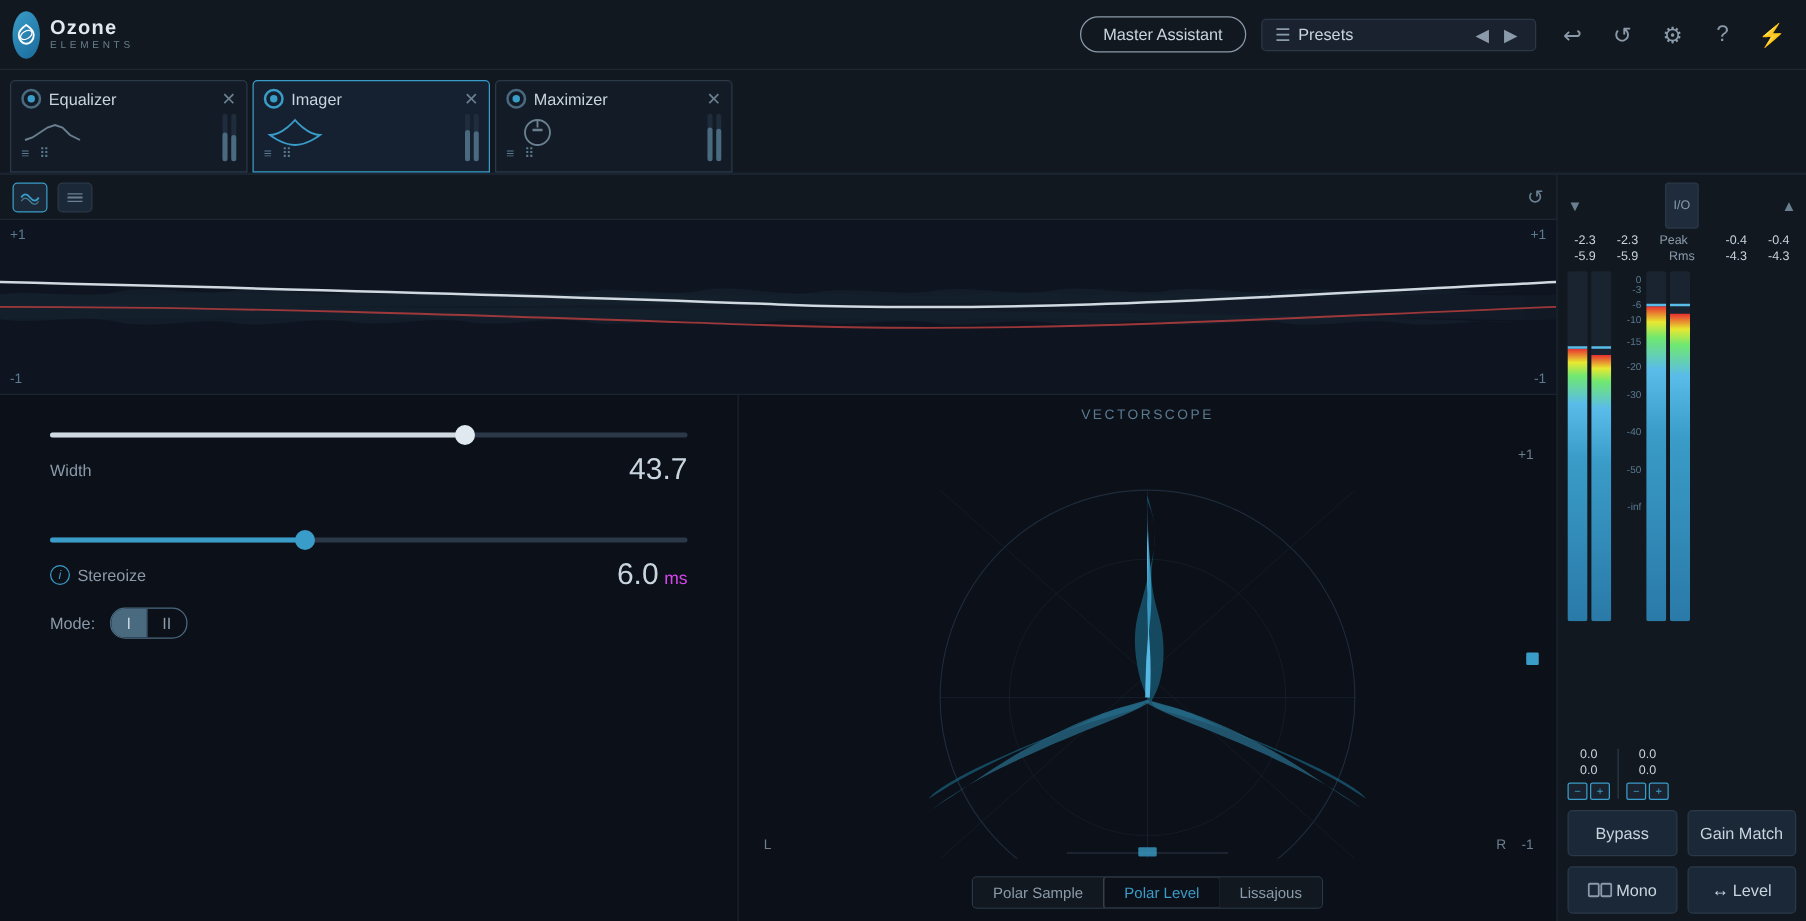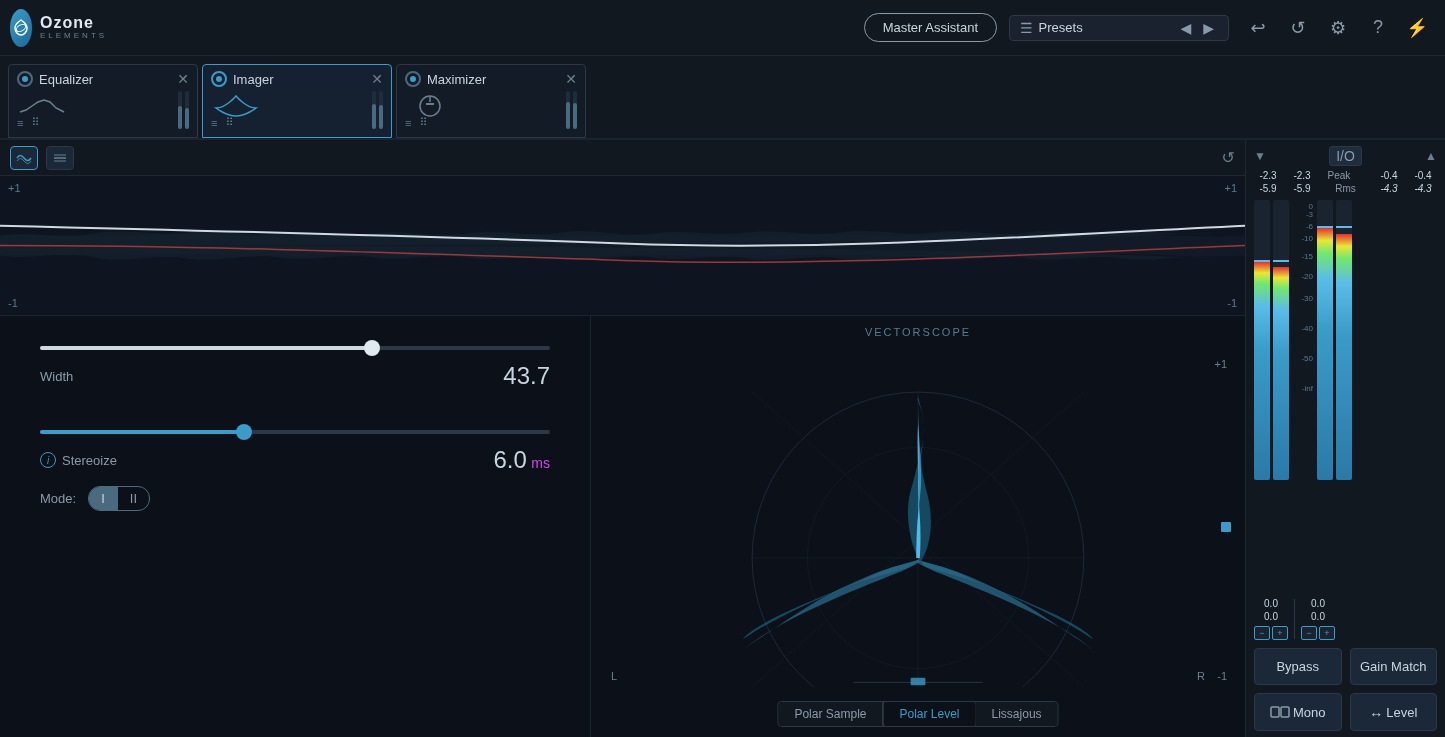--- a/index.html
+++ b/index.html
@@ -436,22 +436,22 @@
       background: transparent;
       border: 1px solid #404040;
       color: #3a9cc8;
       border-radius: 3px;
       margin: -1px;
     }
     .io-badge {
       background: #1e2c3c;
       border: 1px solid #2a3848;
       border-radius: 3px;
-      padding: 1px 6px;
-      font-size: 14px;
+      padding: 12px 6px;
+      font-size: 10px;
       color: #8a9aaa;
     }
 
     
     .bottom-buttons {
       display: flex;
       flex-direction: column;
       gap: 8px;
       margin-top: auto;
       padding-top: 8px;
@@ -879,21 +879,21 @@
           <span style="color:#c8d4de; min-width:28px; text-align:center;">-0.4</span>
           <span style="color:#c8d4de; min-width:28px; text-align:center;">-0.4</span>
         </div>
       </div>
       <div style="display:flex; align-items:center; margin-bottom:6px; font-size:10px;">
         <div style="display:flex; gap:6px; flex:1;">
           <span style="color:#c8d4de; min-width:28px; text-align:center;">-5.9</span>
           <span style="color:#c8d4de; min-width:28px; text-align:center;">-5.9</span>
         </div>
         <span style="color:#8a9aaa; min-width:36px; text-align:center;">Rms</span>
-        <div style="display:flex; gap:6px; flex:1; justify-content:flex-end;font-style:italic;">
+        <div style="display:flex; gap:6px; flex:1; justify-content:flex-end;">
           <span style="color:#c8d4de; min-width:28px; text-align:center;">-4.3</span>
           <span style="color:#c8d4de; min-width:28px; text-align:center;">-4.3</span>
         </div>
       </div>
 
       <div style="display:flex; gap:4px; flex:1; align-items:flex-start;">
 
         <div style="display:flex; gap:3px;">
           <div class="single-meter">
             <div class="single-meter-fill" style="height:78%;"></div>

